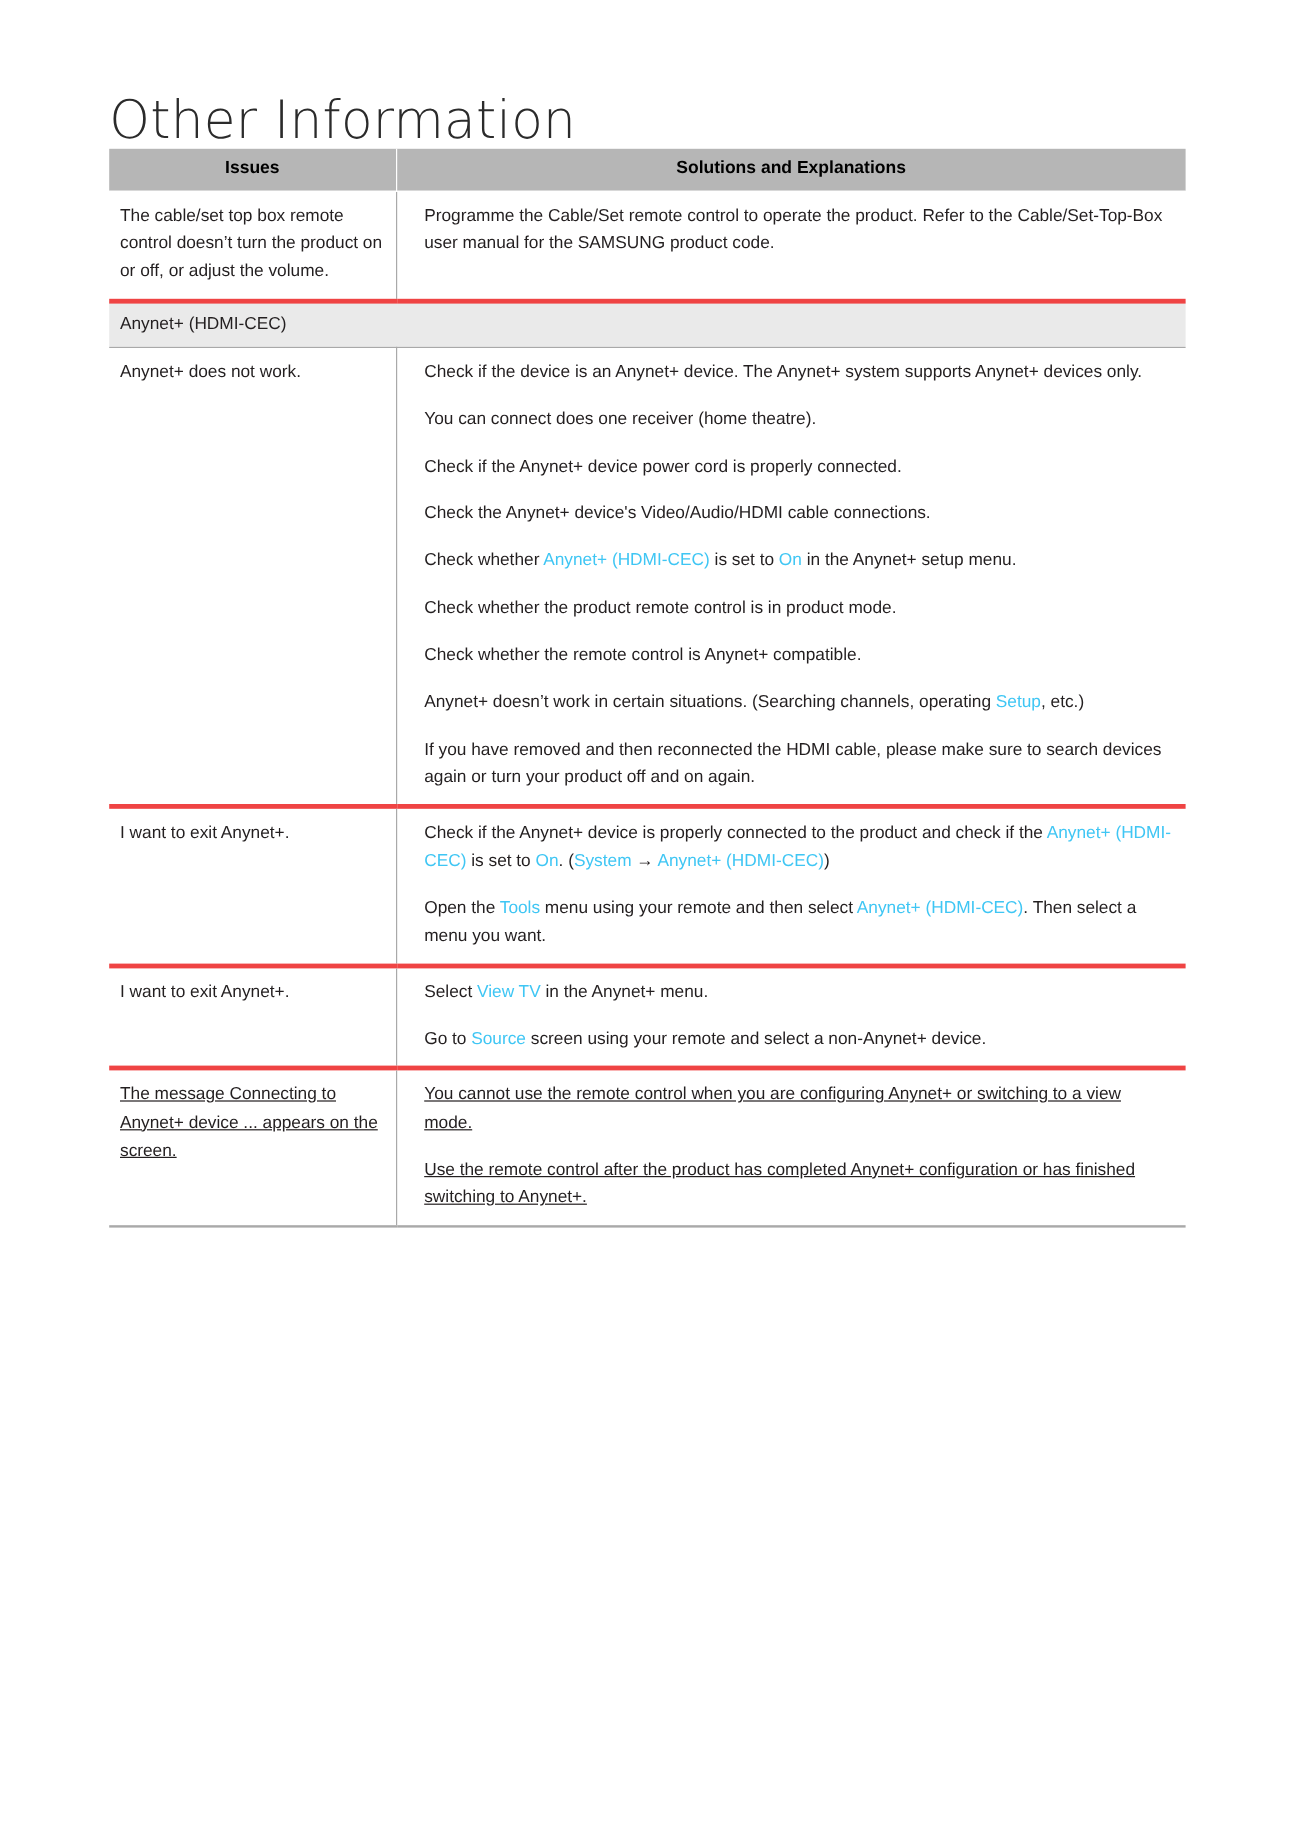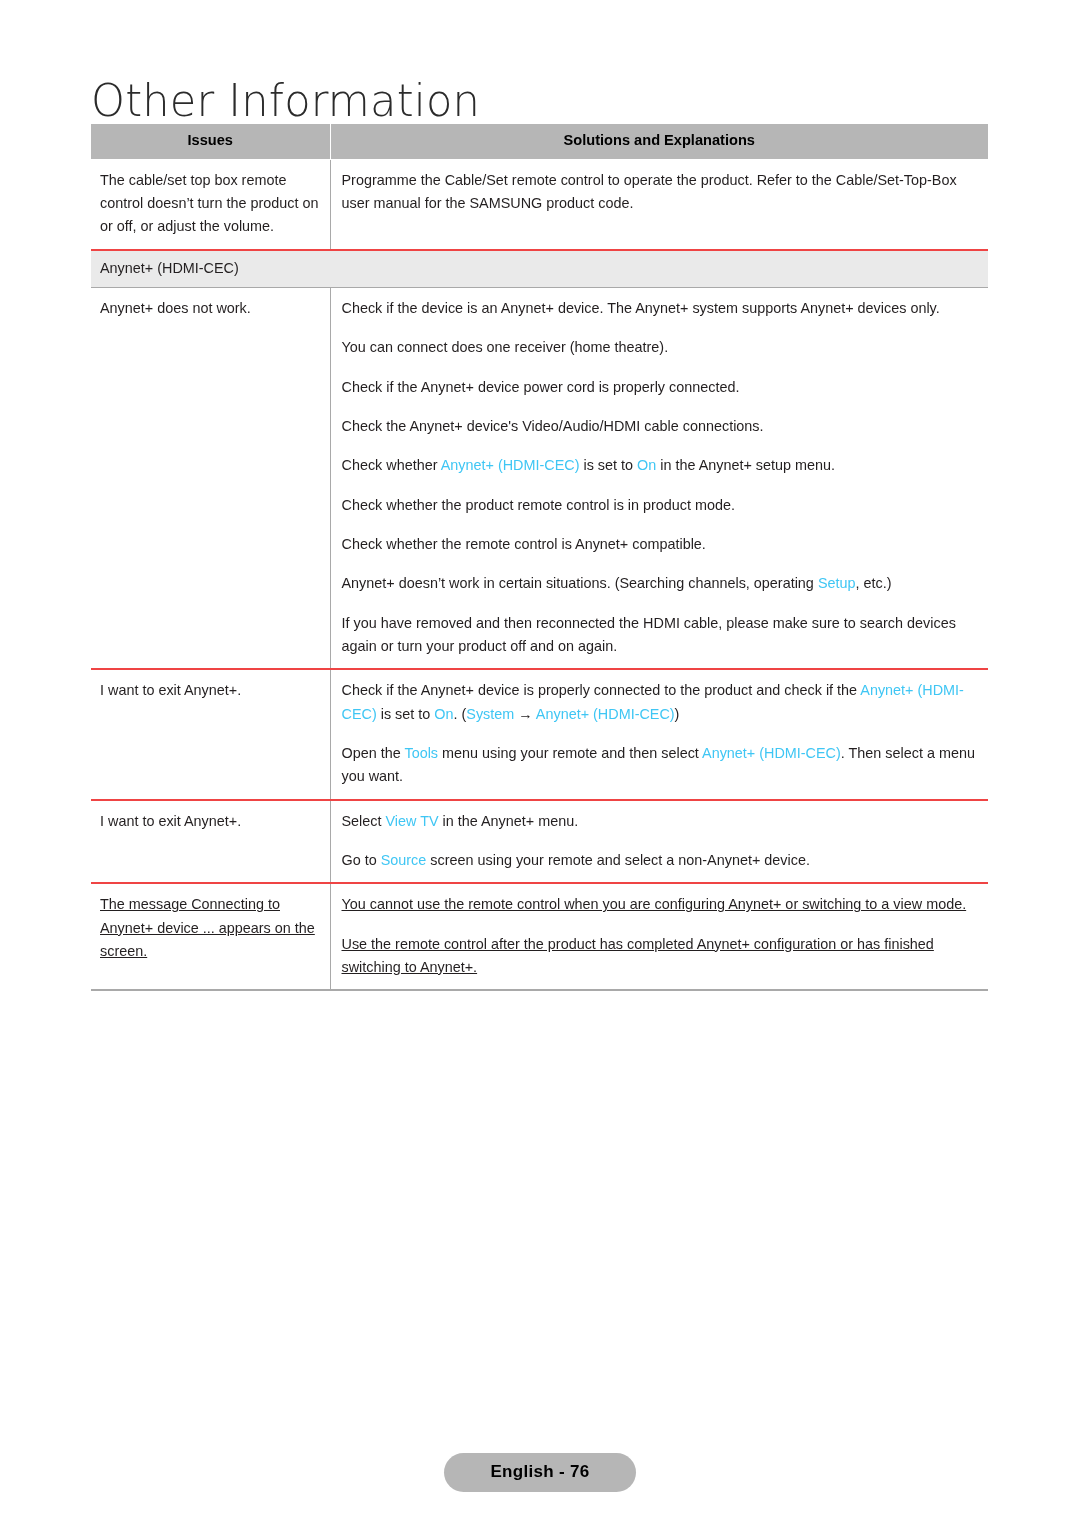--- a/index.html
+++ b/index.html
@@ -65,21 +65,21 @@
     padding: 5px 9px 6px 9px;
     border: none;
     border-bottom: 1px solid #ffffff;
     vertical-align: middle;
   }
   thead th.h1 { border-right: 1px solid #ffffff; }
 
   tbody td {
     vertical-align: top;
     padding: 9px 10px 10px 10px;
-    border-bottom: 2px solid #ef4444;
+    border-bottom: 4px solid #ef4444;
     background: #ffffff;
   }
   tbody td.issue {
     border-right: 1px solid #a9a9a9;
     padding-left: 9px;
     padding-right: 6px;
   }
   tbody td.sol {
     padding-left: 11px;
     padding-right: 12px;
@@ -88,21 +88,21 @@
     background: #eaeaea;
     border-bottom: 1px solid #a9a9a9;
     border-right: none;
     padding: 6px 9px 7px 9px;
   }
   tbody tr.lastrow td {
     border-bottom: 2px solid #a9a9a9;
     text-decoration: underline;
   }
 
-  .para { margin: 0 0 0 0; }
+  .para { margin: 0 0 0 12px; }
   .para + .para { margin-top: 16px; }
 
   .hl { color: #3fc6f4; }
 
   .issue-text { display: block; }
 
   
   .footer {
     position: absolute;
     left: 0;
@@ -192,17 +192,14 @@
             </td>
             <td class="sol">
               <p class="para"><span>You cannot use the remote control when you are configuring Anynet+ or switching to a view mode.</span></p>
               <p class="para"><span>Use the remote control after the product has completed Anynet+ configuration or has finished switching to Anynet+.</span></p>
             </td>
           </tr>
         </tbody>
     </table>
   </div>
 
-  <div class="footer">
-    <span class="page-badge">English - 76</span>
-  </div>
 
 </div>
 
 </body></html>

